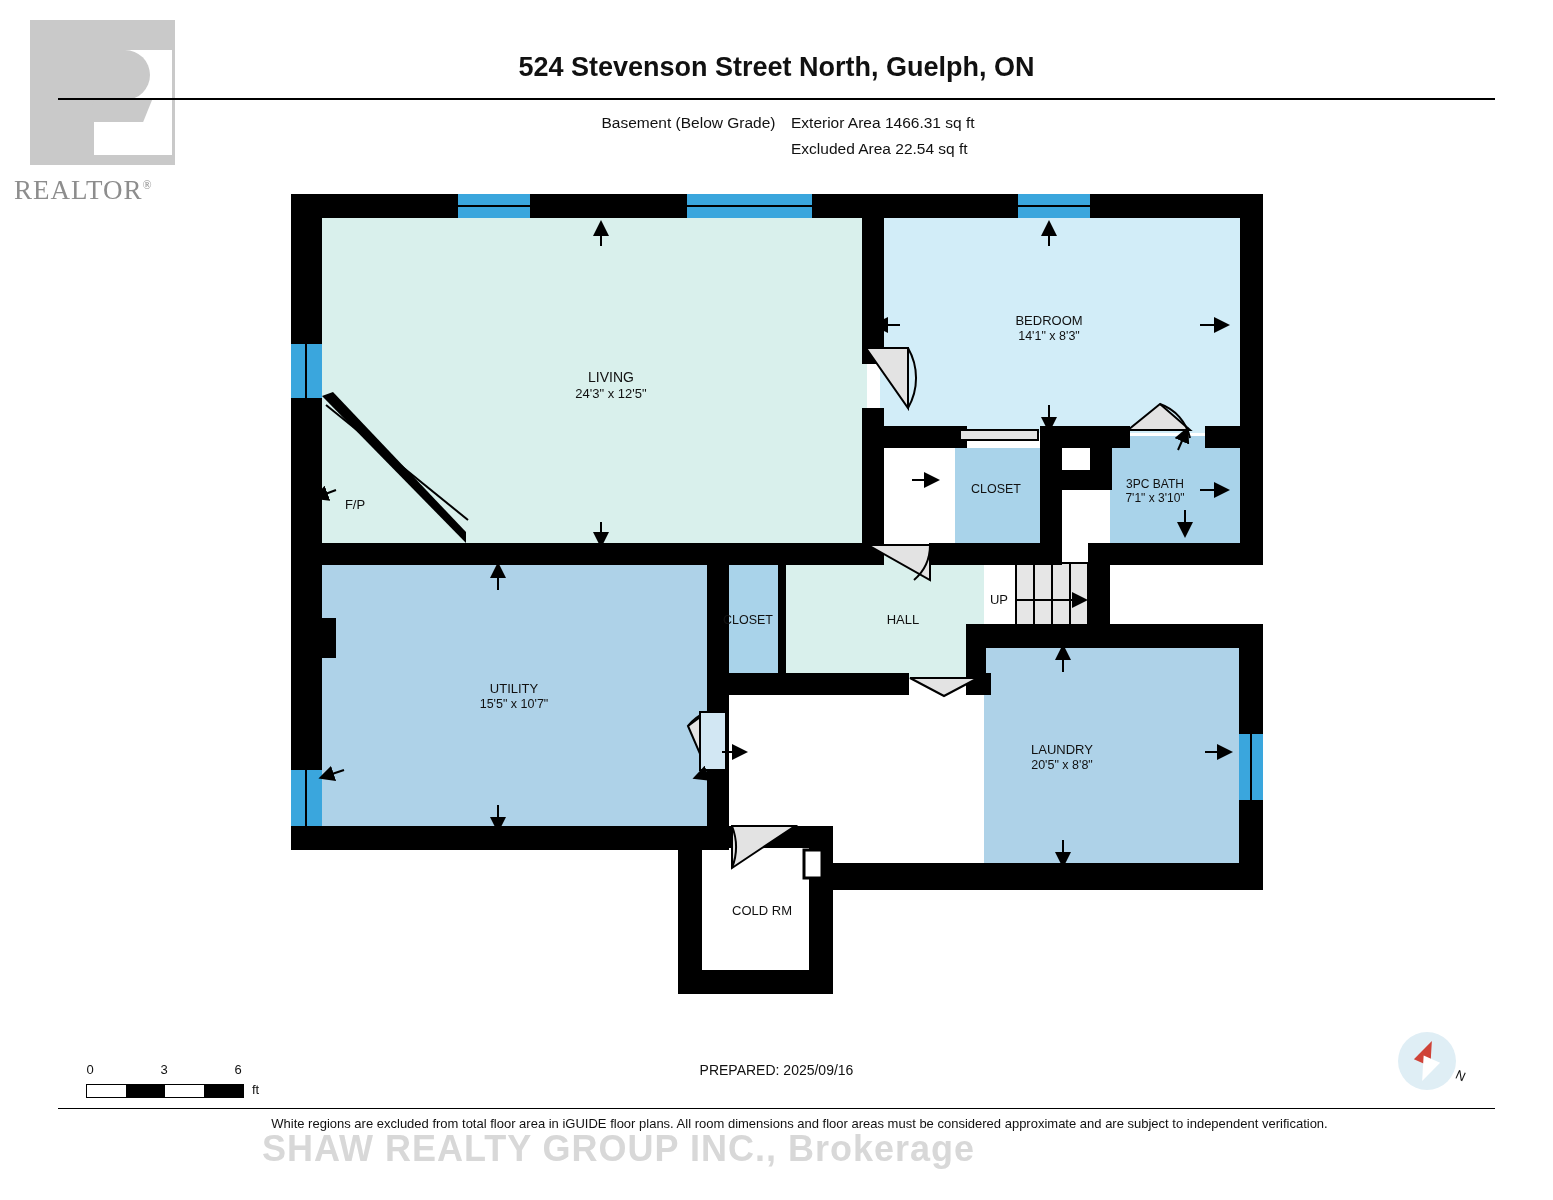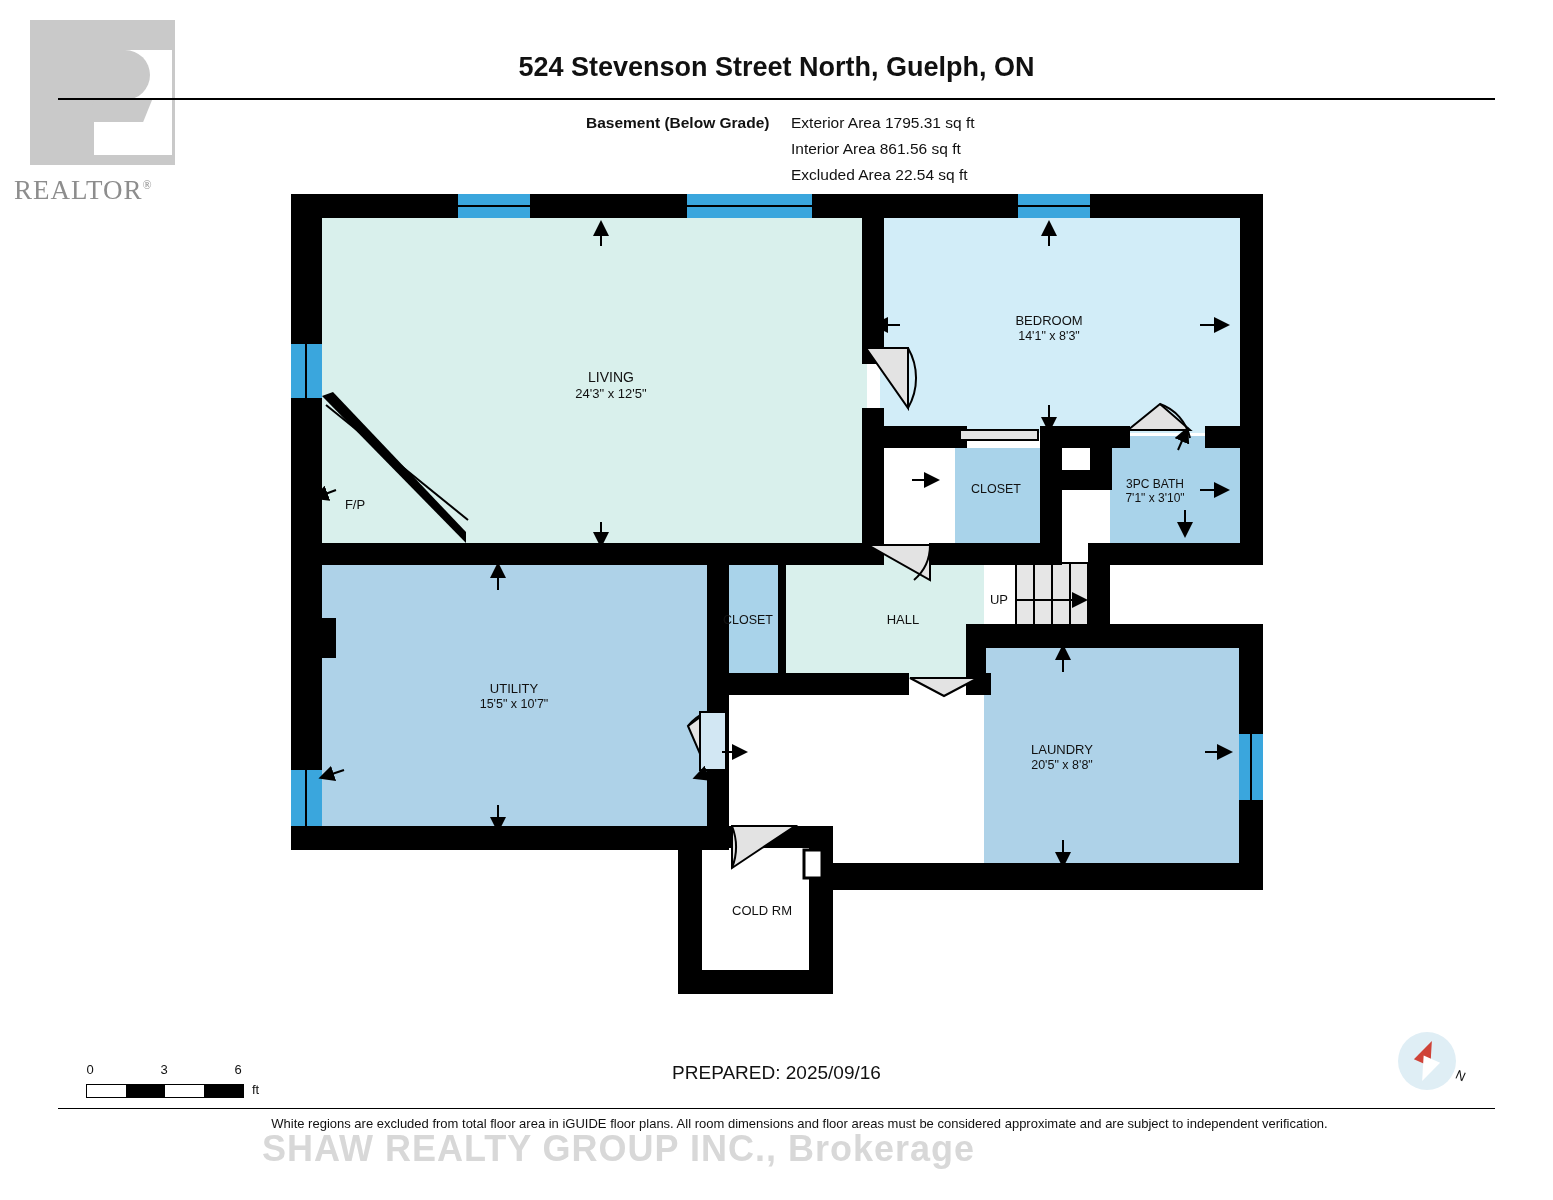--- a/index.html
+++ b/index.html
@@ -13,38 +13,38 @@
   .realtor-r:after{content:"";position:absolute;left:22px;top:0;width:56px;height:50px;border:0;background:#c9c9c9;
     border-top-right-radius:28px;border-bottom-right-radius:28px;}
   .realtor-leg{position:absolute;left:60px;top:78px;width:58px;height:24px;background:#c9c9c9;transform:skewX(-22deg);}
   .realtor-word{position:absolute;left:6px;top:163px;font-size:27px;letter-spacing:1px;color:#8d8d8d;font-family:Liberation Serif, serif;}
   .realtor-word sup{font-size:12px;}
 
   .title{position:absolute;left:0;top:52px;width:1553px;text-align:center;font-size:27px;font-weight:bold;color:#111;}
   .title-rule{position:absolute;left:58px;top:98px;width:1437px;height:2px;background:#000;}
 
   .summary{position:absolute;left:586px;top:110px;width:800px;font-size:15.5px;color:#111;line-height:26px;}
-  .summary .lbl{font-weight:bold;display:inline-block;width:205px;}
+  .summary .lbl{font-weight:normal;display:inline-block;width:205px;text-align:center;}
   .summary .row{white-space:nowrap;}
   .summary .val{display:inline-block;}
 
   
   #plan{position:absolute;left:0;top:0;width:1553px;height:1200px;}
 
   
   .scalebar{position:absolute;left:86px;top:1062px;width:160px;height:34px;}
   .scale-ticks{position:absolute;left:0;top:0;width:160px;font-size:13px;color:#111;}
   .scale-ticks span{position:absolute;transform:translateX(-50%);}
   .scale-blocks{position:absolute;left:0;top:22px;width:156px;height:12px;border:1px solid #000;display:flex;}
   .scale-blocks i{flex:1;}
   .scale-blocks i:nth-child(odd){background:#fff;}
   .scale-blocks i:nth-child(even){background:#000;}
   .scale-unit{position:absolute;left:166px;top:20px;font-size:13px;}
 
-  .prepared{position:absolute;left:0;top:1062px;width:1553px;text-align:center;font-size:19px;color:#111;}
+  .prepared{position:absolute;left:0;top:1062px;width:1553px;text-align:center;font-size:14px;color:#111;}
 
   .compass{position:absolute;left:1398px;top:1032px;width:70px;height:70px;}
   .compass .ring{position:absolute;left:0;top:0;width:58px;height:58px;border-radius:50%;background:#dfeef5;}
   .compass .needle-r{position:absolute;left:20px;top:8px;width:0;height:0;border-left:9px solid transparent;border-right:9px solid transparent;border-bottom:24px solid #cf4338;transform:rotate(24deg);}
   .compass .needle-w{position:absolute;left:20px;top:26px;width:0;height:0;border-left:9px solid transparent;border-right:9px solid transparent;border-top:24px solid #ffffff;transform:rotate(24deg);}
   .compass .n{position:absolute;left:58px;top:36px;font-size:13px;color:#111;transform:rotate(24deg);}
 
   .disclaimer-rule{position:absolute;left:58px;top:1108px;width:1437px;height:1px;background:#000;}
   .disclaimer{position:absolute;left:0;top:1116px;width:1553px;text-align:center;font-size:13px;color:#111;padding-left:23px;}
 
@@ -62,24 +62,21 @@
     <div class="realtor-leg"></div>
   </div>
   <div class="realtor-word"><span>REALTOR</span><sup>®</sup></div>
 </div>
 
 <div class="title">524 Stevenson Street North, Guelph, ON</div>
 <div class="title-rule"></div>
 
 <div class="summary">
   <div class="row">
-    <span class="lbl">Basement (Below Grade)</span><span class="val">Exterior Area 1795.31 sq ft</span>
-  </div>
-  <div class="row">
-    <span class="lbl"></span><span class="val">Interior Area 861.56 sq ft</span>
+    <span class="lbl">Basement (Below Grade)</span><span class="val">Exterior Area 1466.31 sq ft</span>
   </div>
   <div class="row">
     <span class="lbl"></span><span class="val">Excluded Area 22.54 sq ft</span>
   </div>
 </div>
 
 <svg id="plan" viewBox="0 0 1553 1200" xmlns="http://www.w3.org/2000/svg">
   <defs>
     <marker id="arrhead" markerWidth="8" markerHeight="8" refX="4" refY="4" orient="auto">
       <path d="M0,0 L8,4 L0,8 Z" fill="#000"></path>

